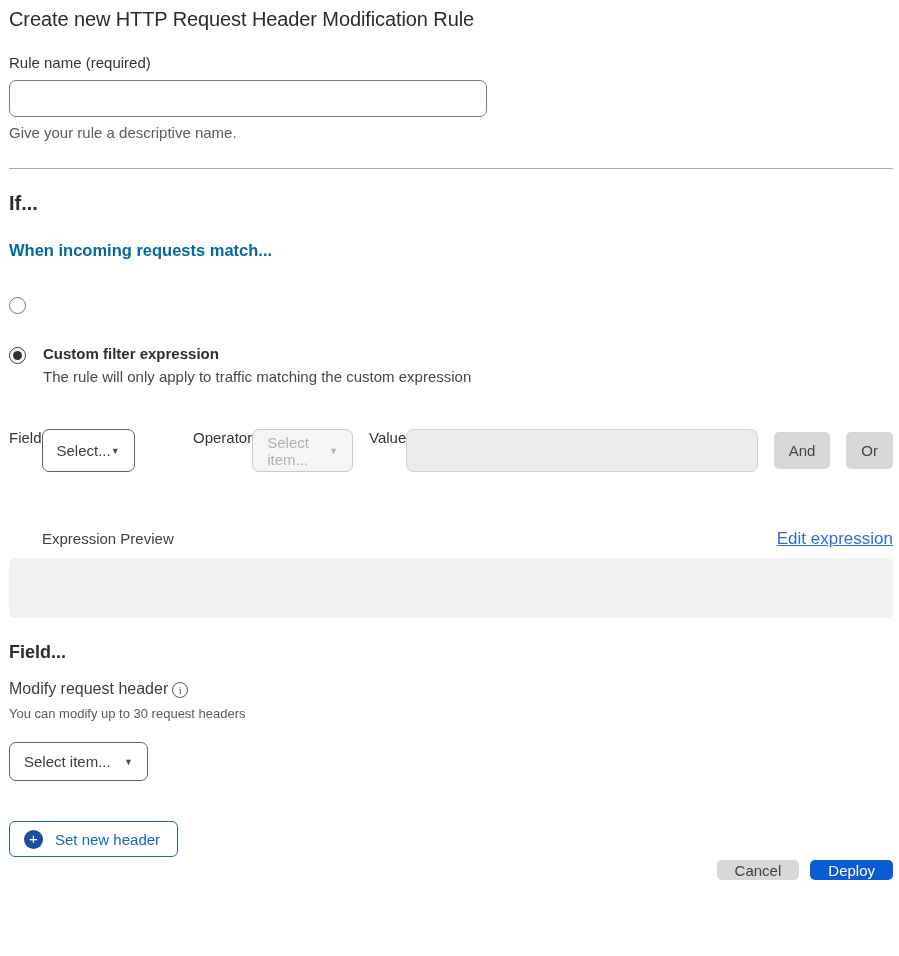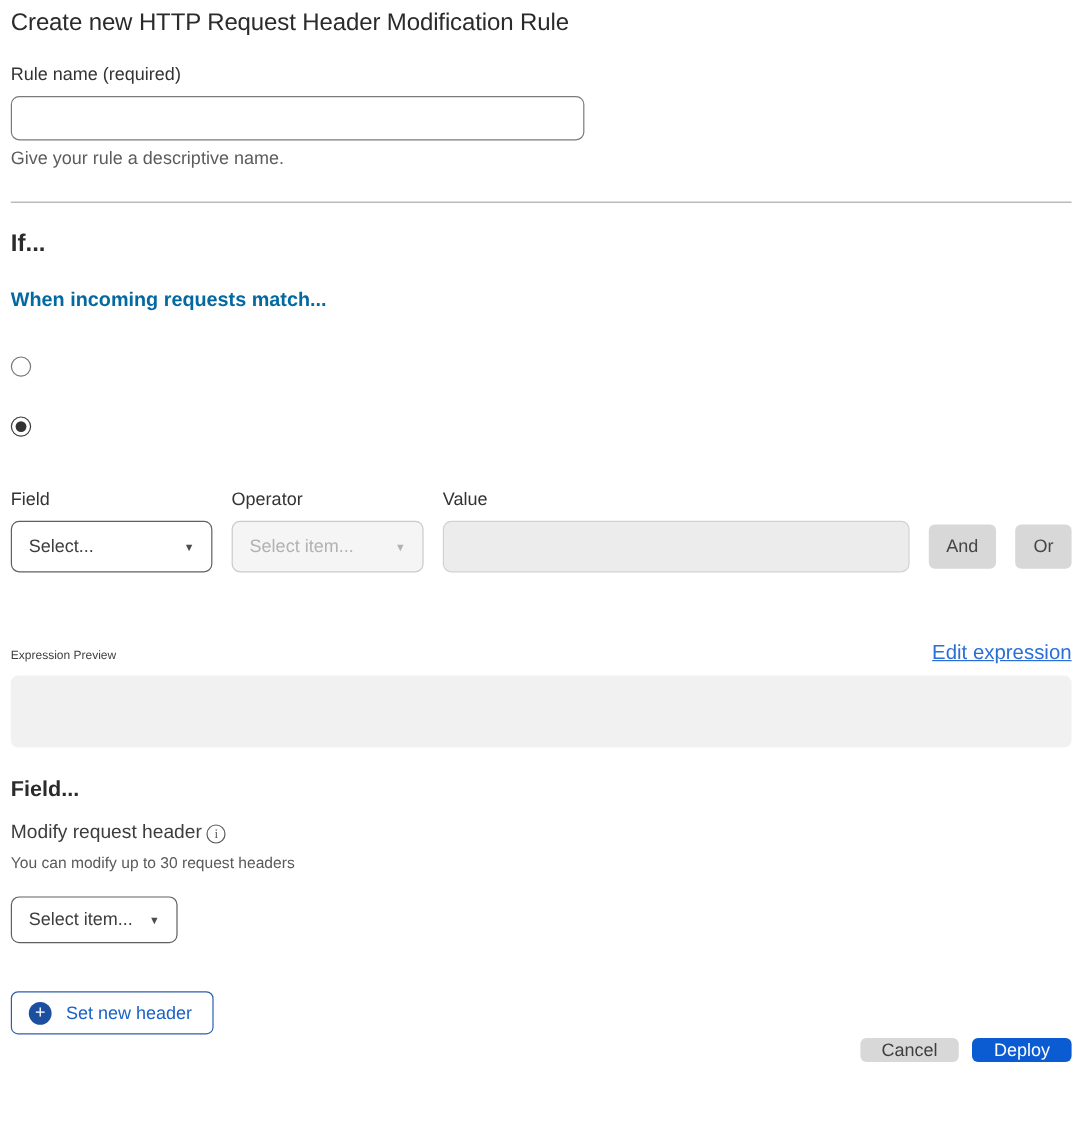--- a/index.html
+++ b/index.html
@@ -46,21 +46,21 @@
     background: #fff;
     display: flex; align-items: center; justify-content: center;
     cursor: pointer;
   }
   .radio-circle.checked { border-color: #3c3c3c; }
   .radio-circle .dot { width: 9px; height: 9px; border-radius: 50%; background: transparent; }
   .radio-circle.checked .dot { background: #333; }
   .radio-label { font-size: 15px; font-weight: 700; color: #2d2d2d; cursor: pointer; }
   .radio-desc { margin-top: 6px; font-size: 15px; color: #484848; font-weight: 400; }
   .builder-row { margin-top: 44px; display: flex; gap: 16px; align-items: flex-end; }
-  .builder-col { display: flex; flex-direction: column; }
+  .builder-col { display: flex; flex-direction: row; }
   .builder-col .field-label { margin-bottom: 9px; }
   .col-field { width: 168px; }
   .col-operator { width: 160px; }
   .col-value { flex: 1; }
   .select-box {
     height: 43px;
     border: 1px solid #606060;
     border-radius: 7px;
     background: #fff;
     display: flex; align-items: center; justify-content: space-between;
@@ -96,21 +96,21 @@
     color: #464646;
     font-size: 15px;
     font-family: inherit;
     margin-bottom: 3px;
     cursor: pointer;
   }
   .preview-row {
     margin-top: 57px;
     display: flex; justify-content: space-between; align-items: baseline;
   }
-  .preview-label { font-size: 10px; color: #3f3f3f; }
+  .preview-label { font-size: 15px; color: #3f3f3f; margin-left: 33px; }
   .edit-link { font-size: 17px; color: #2b6fd6; text-decoration: underline; cursor: pointer; }
   .preview-box {
     margin-top: 9px;
     height: 60px;
     background: #f1f1f1;
     border-radius: 6px;
     font-size: 14px; color: #555; padding: 8px 12px;
   }
   .then-heading { margin-top: 24px; font-size: 18px; font-weight: 700; color: #2b2b2b; }
   .modify-row { margin-top: 17px; display: flex; align-items: flex-end; gap: 4px; }
@@ -182,20 +182,24 @@
 <div class="radio-row first">
   <span class="radio-circle">
       <span class="dot"></span>
     </span>
 </div>
 
 <div class="radio-row second">
   <span class="radio-circle checked">
       <span class="dot"></span>
     </span>
+  <div>
+    <div class="radio-label">Custom filter expression</div>
+    <div class="radio-desc">The rule will only apply to traffic matching the custom expression</div>
+  </div>
 </div>
 
 <div class="builder-row">
   <div class="builder-col col-field">
     <div class="field-label">Field</div>
     <div class="select-box">
       <span>Select...</span>
       <span class="caret">▼</span>
     </div>
   </div>

